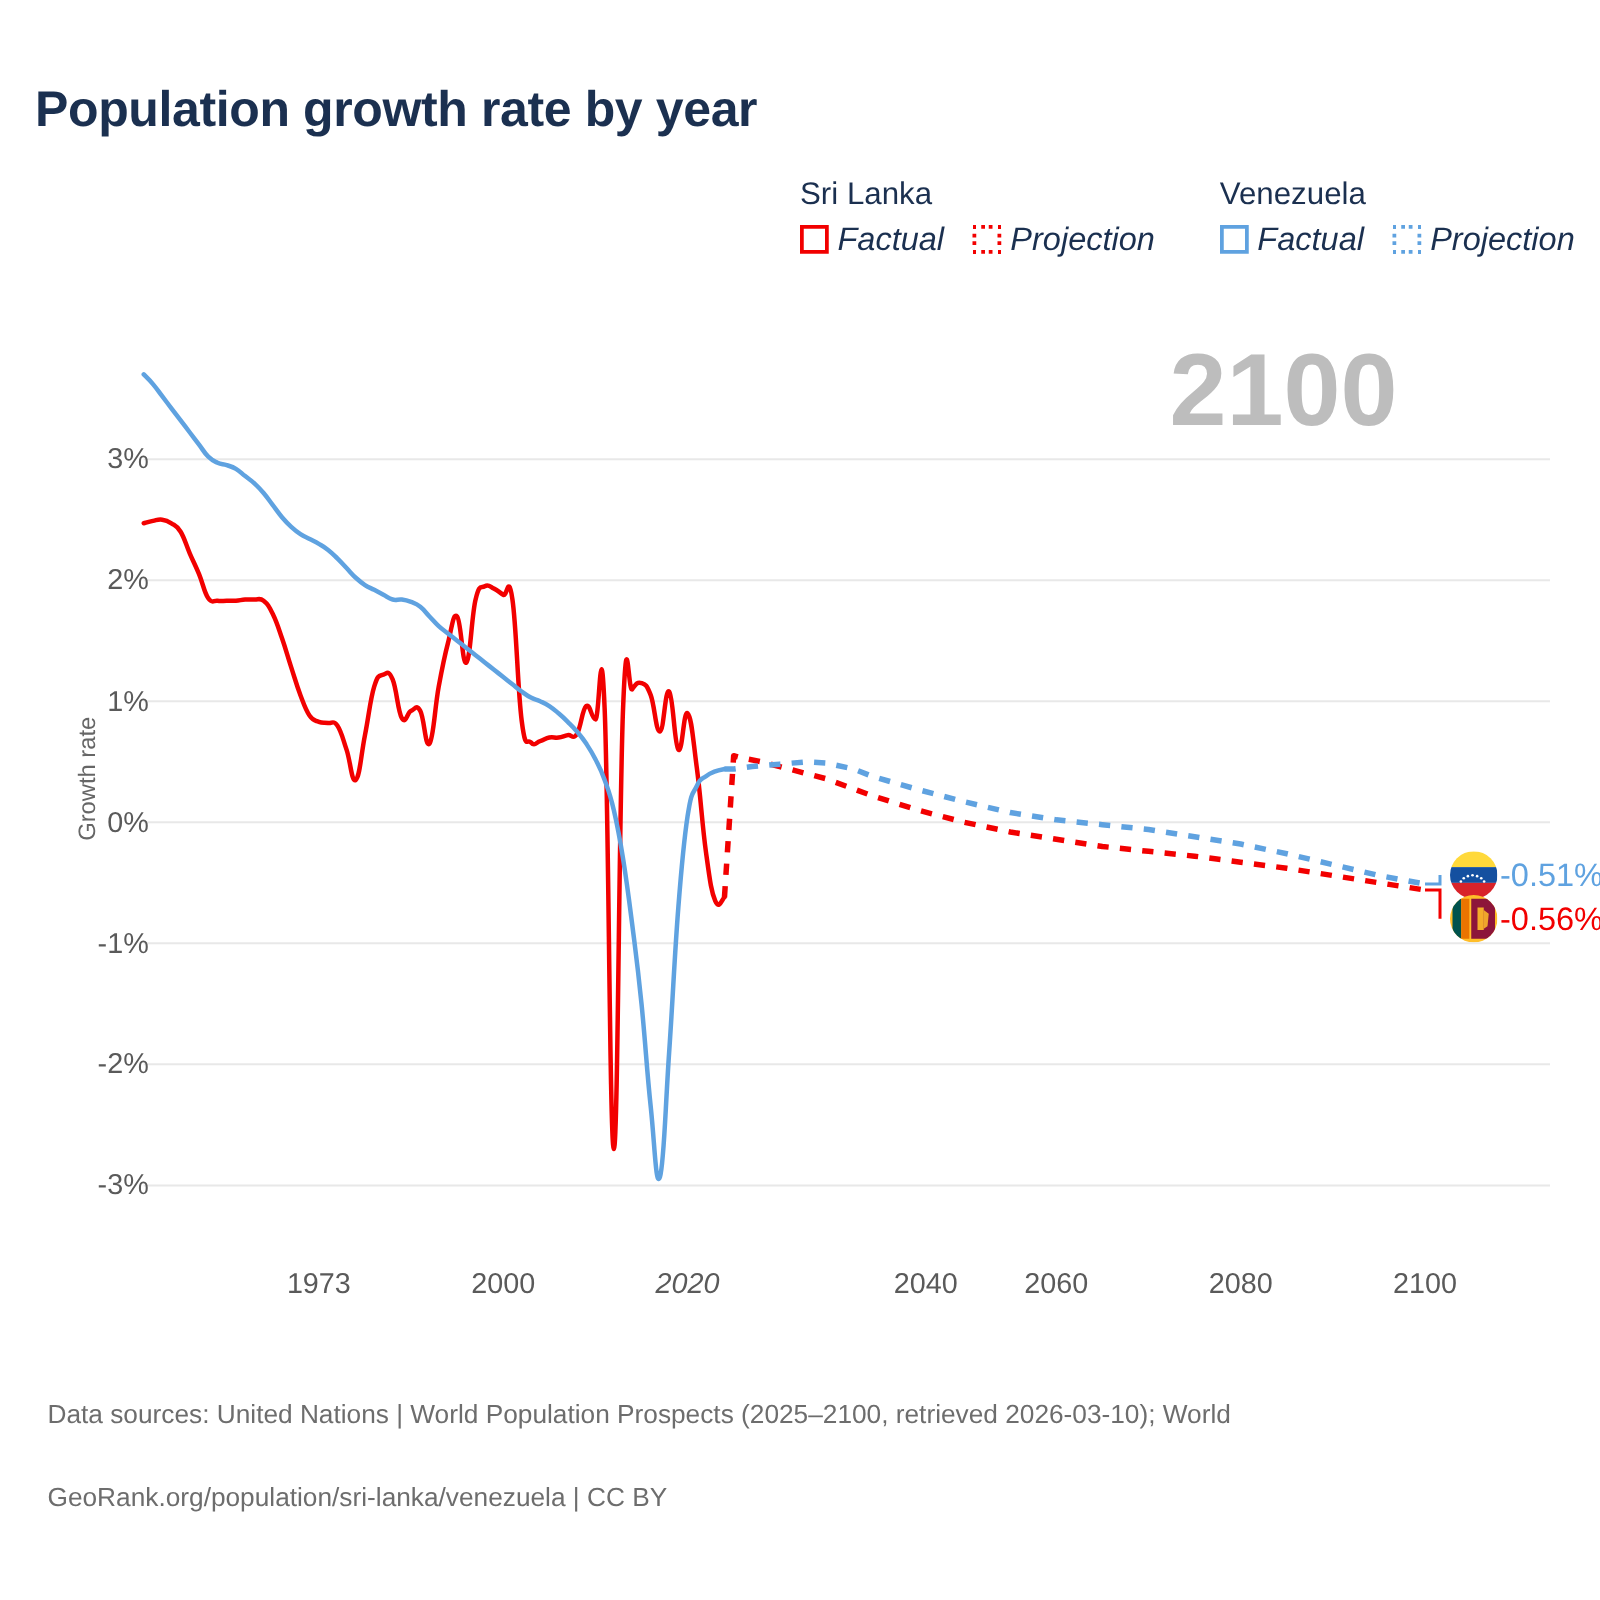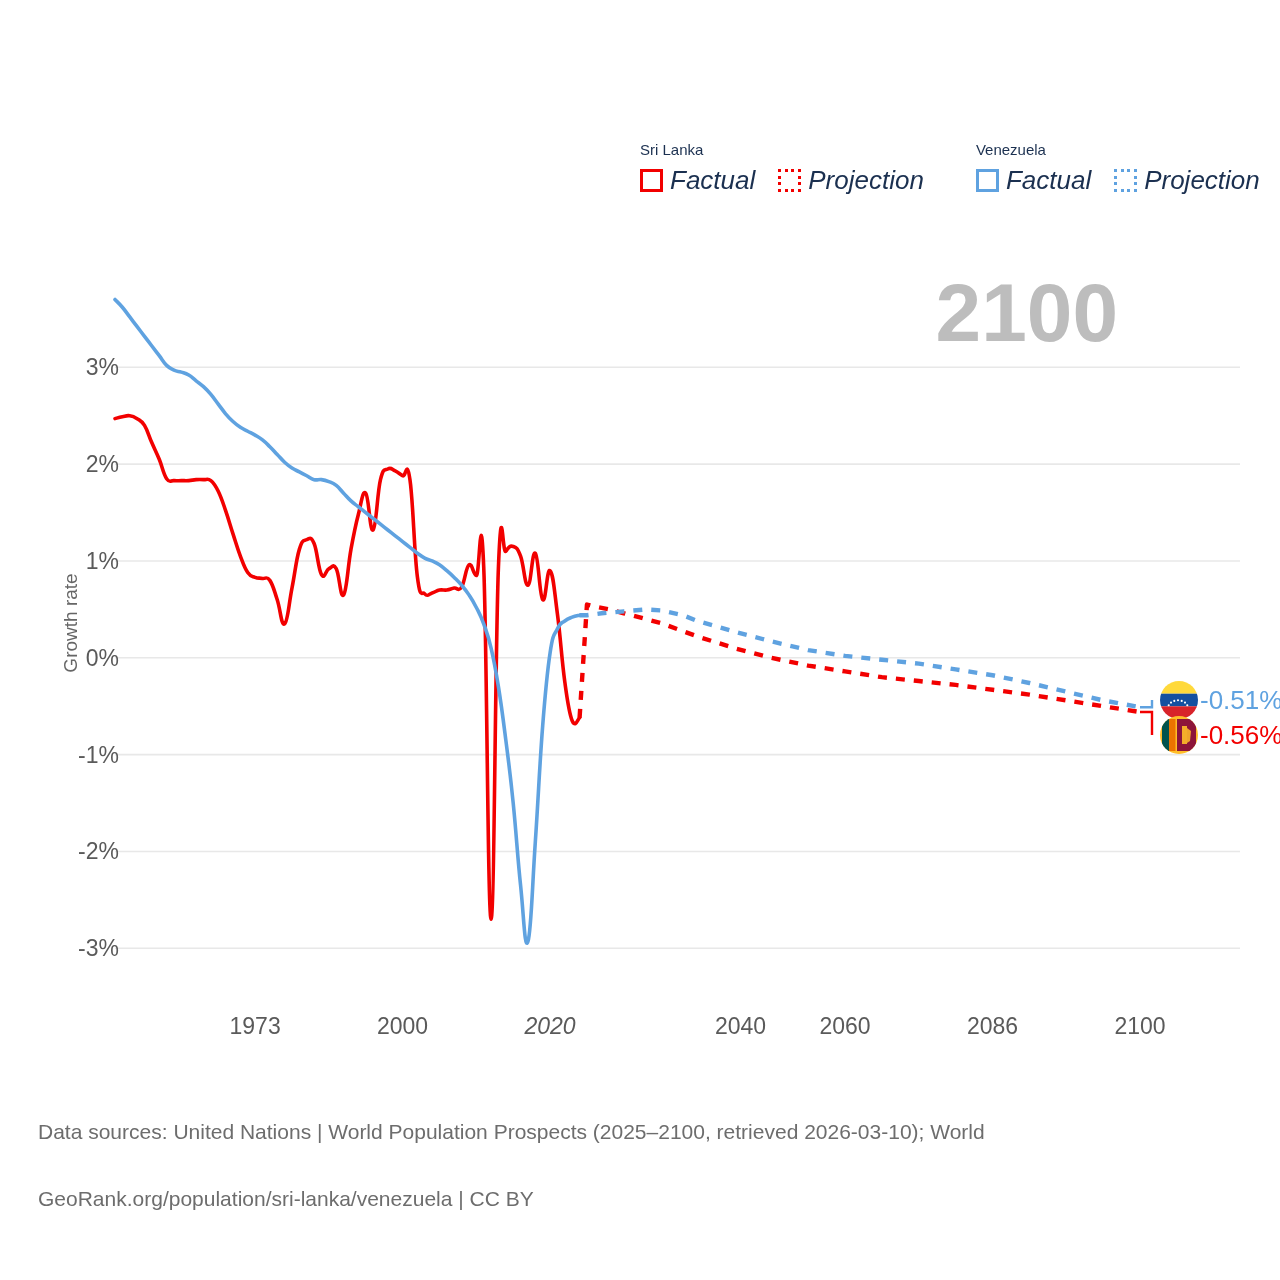--- a/index.html
+++ b/index.html
@@ -36,21 +36,21 @@
     display: flex;
     gap: 52px;
     align-items: flex-start;
   }
   .legend-group {
     display: flex;
     flex-direction: column;
     gap: 6px;
   }
   .legend-country {
-    font-size: 15px;
+    font-size: 25px;
     color: #1b3050;
     line-height: 1.1;
     white-space: nowrap;
   }
   .legend-row {
     display: flex;
     gap: 23px;
     align-items: flex-start;
     font-style: italic;
   }
@@ -151,20 +151,21 @@
     color: #6d6d6d;
     line-height: 1.55;
   }
   .footer div { margin-bottom: 2px; margin-top: 34px; }
 </style>
 </head>
 <body>
 
 <div id="root">
 
+  <div class="title">Population growth rate by year</div>
 
   <div class="legend">
 
     <div class="legend-group">
       <div class="legend-country">Sri Lanka</div>
       <div class="legend-row">
         <div class="legend-item">
           <span class="swatch solid-red"></span>
           <span class="legend-label">Factual</span>
         </div>
@@ -218,21 +219,21 @@
         <div class="ytick" style="top: 754.647px;">-1%</div>
         <div class="ytick" style="top: 851.482px;">-2%</div>
         <div class="ytick" style="top: 948.317px;">-3%</div>
       </div>
     <div id="xtick-host">
         <div class="xtick" style="left: 255.108px;">1973</div>
         <div class="xtick" style="left: 402.59px;">2000</div>
         <div class="xtick" style="left: 550.072px; font-style: italic;">2020</div>
         <div class="xtick" style="left: 697.554px; margin-left: 43px;">2040</div>
         <div class="xtick" style="left: 845.036px;">2060</div>
-        <div class="xtick" style="left: 992.518px;">2086</div>
+        <div class="xtick" style="left: 992.518px;">2080</div>
         <div class="xtick" style="left: 1140px;">2100</div>
       </div>
     <div id="endlabel-host">
         <div class="end-badge" style="left: 1160px; top: 681px;">
           <div class="flag"><svg viewBox="0 0 38 38" width="38" height="38">
               <rect width="38" height="12.7" fill="#ffd93b"></rect>
               <rect y="12.7" width="38" height="12.6" fill="#1450a0"></rect>
               <rect y="25.3" width="38" height="12.7" fill="#d8232a"></rect>
               <g fill="#fff">
                 <circle cx="11" cy="21.6" r="1.05"></circle>

